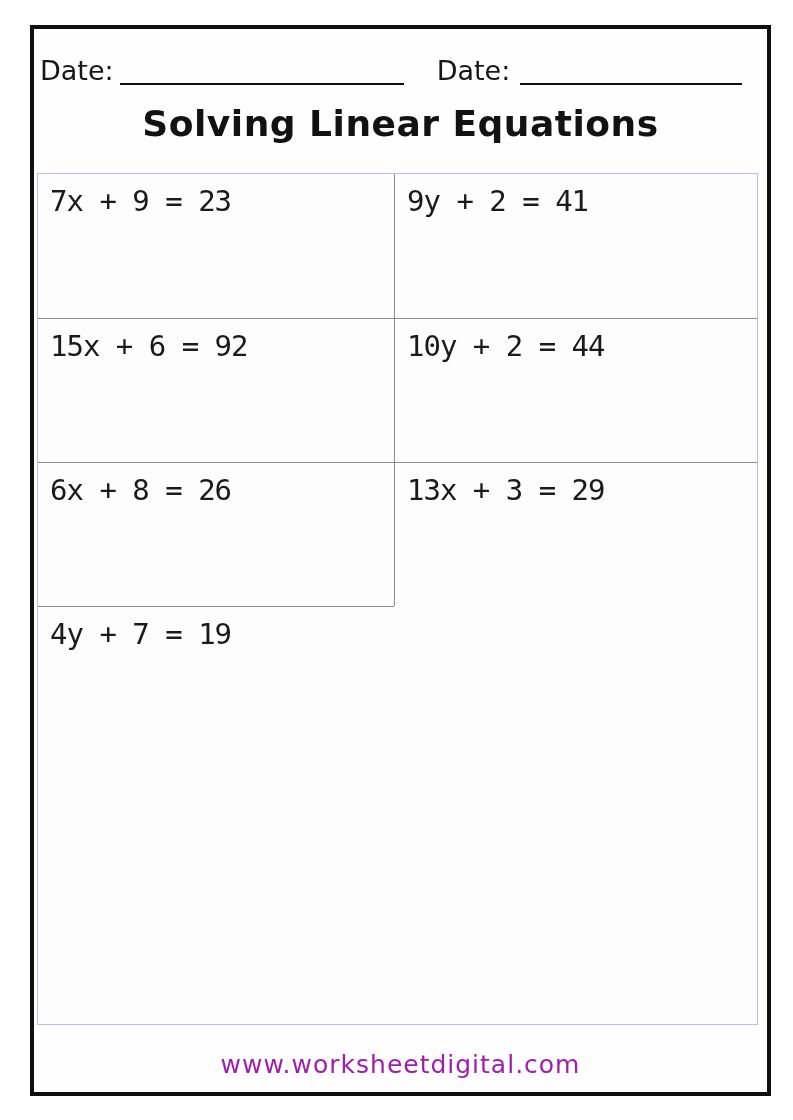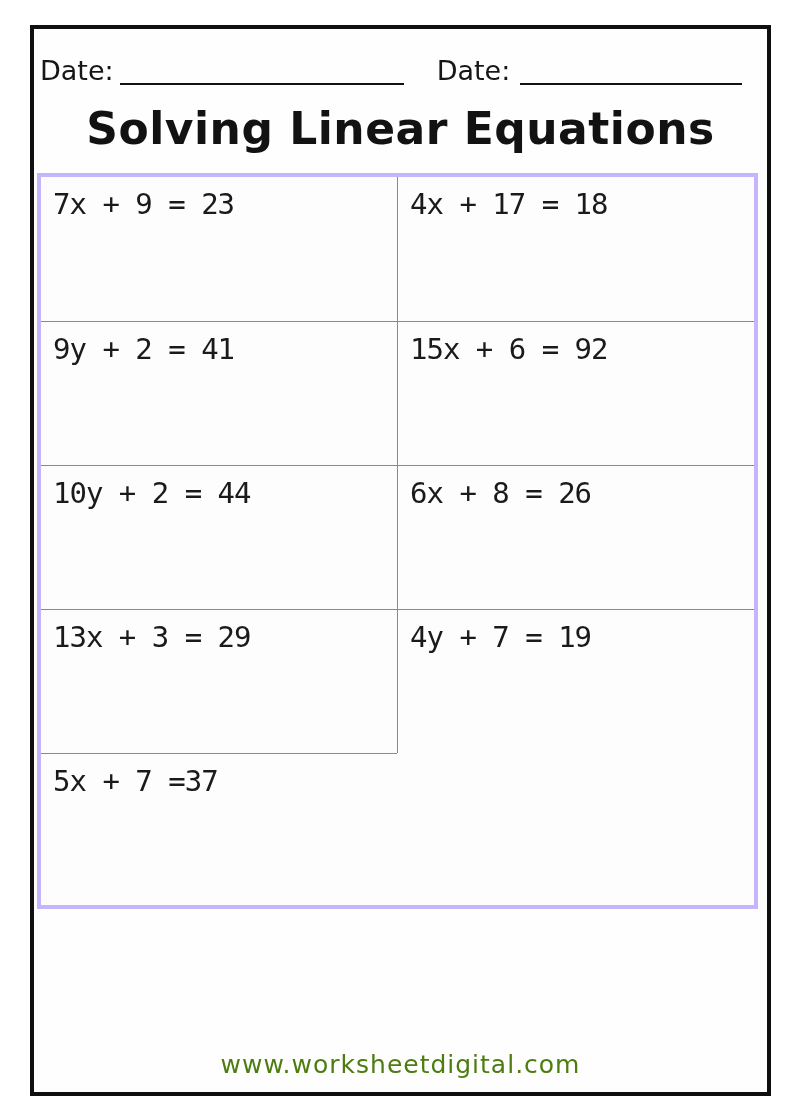--- a/index.html
+++ b/index.html
@@ -37,36 +37,36 @@
   .name-line { width: 284px; margin-left: 6px; }
   .date-label { margin-left: 33px; }
   .date-line { width: 222px; margin-left: 10px; }
   
   .title {
     position: absolute;
     top: 74px;
     left: 0;
     right: 0;
     text-align: center;
-    font-size: 44px;
+    font-size: 36px;
     font-weight: bold;
     letter-spacing: 0.5px;
     color: #121212;
   }
   
   .grid {
     position: absolute;
     top: 144px;
     left: 3px;
     width: 721px;
-    height: 736px;
+    height: 852px;
     display: grid;
     grid-template-columns: 356px 1fr;
     grid-auto-rows: 144px;
-    border: 4px solid #c4b5fd;
+    border: 1px solid #c4b5fd;
     background: #fdfdfd;
   }
   .cell {
     border-left: 1px solid #8a8a8a;
     border-top: 1px solid #8a8a8a;
     padding: 10px 12px;
     font-family: "DejaVu Sans Mono", "Liberation Mono", monospace;
     font-size: 29px;
     letter-spacing: -1px;
     color: #1a1a1a;
@@ -79,43 +79,41 @@
     position: absolute;
     left: 0;
     right: 0;
     bottom: 0;
     height: 55px;
     display: flex;
     align-items: center;
     justify-content: center;
     font-size: 25px;
     letter-spacing: 1px;
-    color: #4d7c0f;
+    color: #a21caf;
   }
 </style>
 </head>
 <body>
 
 <div class="sheet">
 
   <div class="name-date">
     <span class="label">Date:</span><span class="blank-line name-line"></span><span class="label date-label">Date:</span><span class="blank-line date-line"></span>
   </div>
 
   <h1 class="title">Solving Linear Equations</h1>
 
   <div class="grid">
     <div class="cell">7x + 9 = 23</div>
-    <div class="cell">4x + 17 = 18</div>
     <div class="cell">9y + 2 = 41</div>
     <div class="cell">15x + 6 = 92</div>
     <div class="cell">10y + 2 = 44</div>
     <div class="cell">6x + 8 = 26</div>
     <div class="cell">13x + 3 = 29</div>
     <div class="cell">4y + 7 = 19</div>
-    <div class="cell">5x + 7 =37</div>
   </div>
 
   <div class="footer">
     <span>www.worksheetdigital.com</span>
   </div>
 
 </div>
 
 </body></html>

